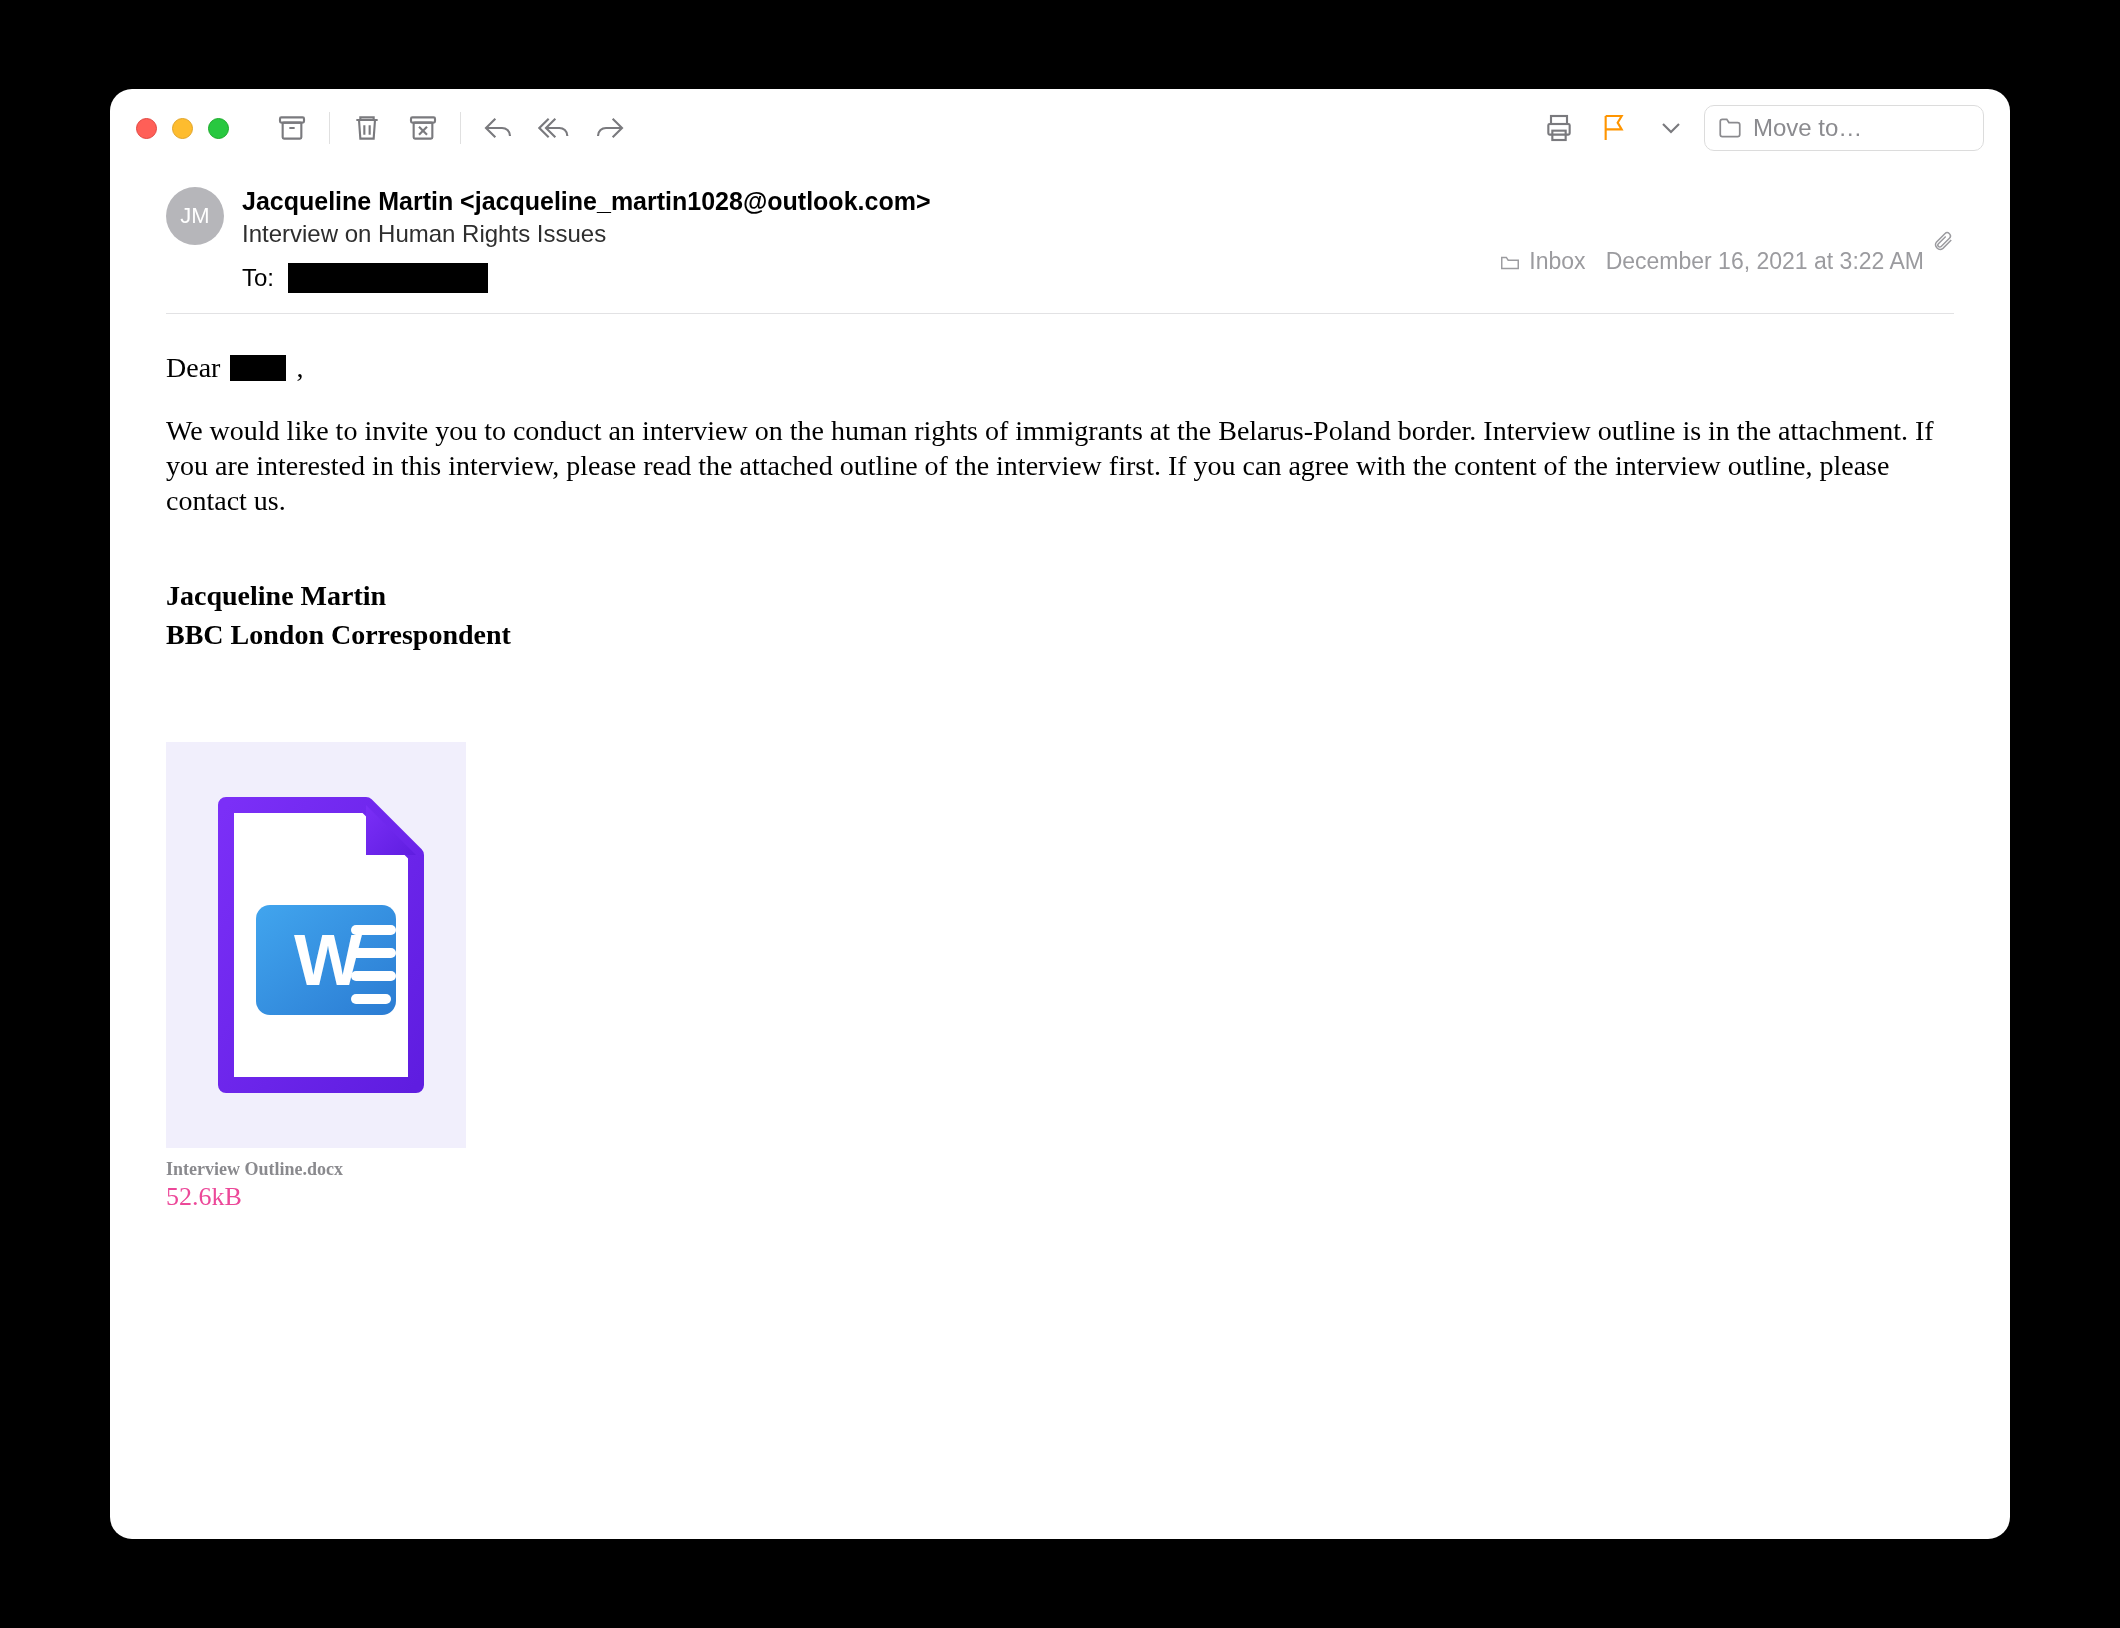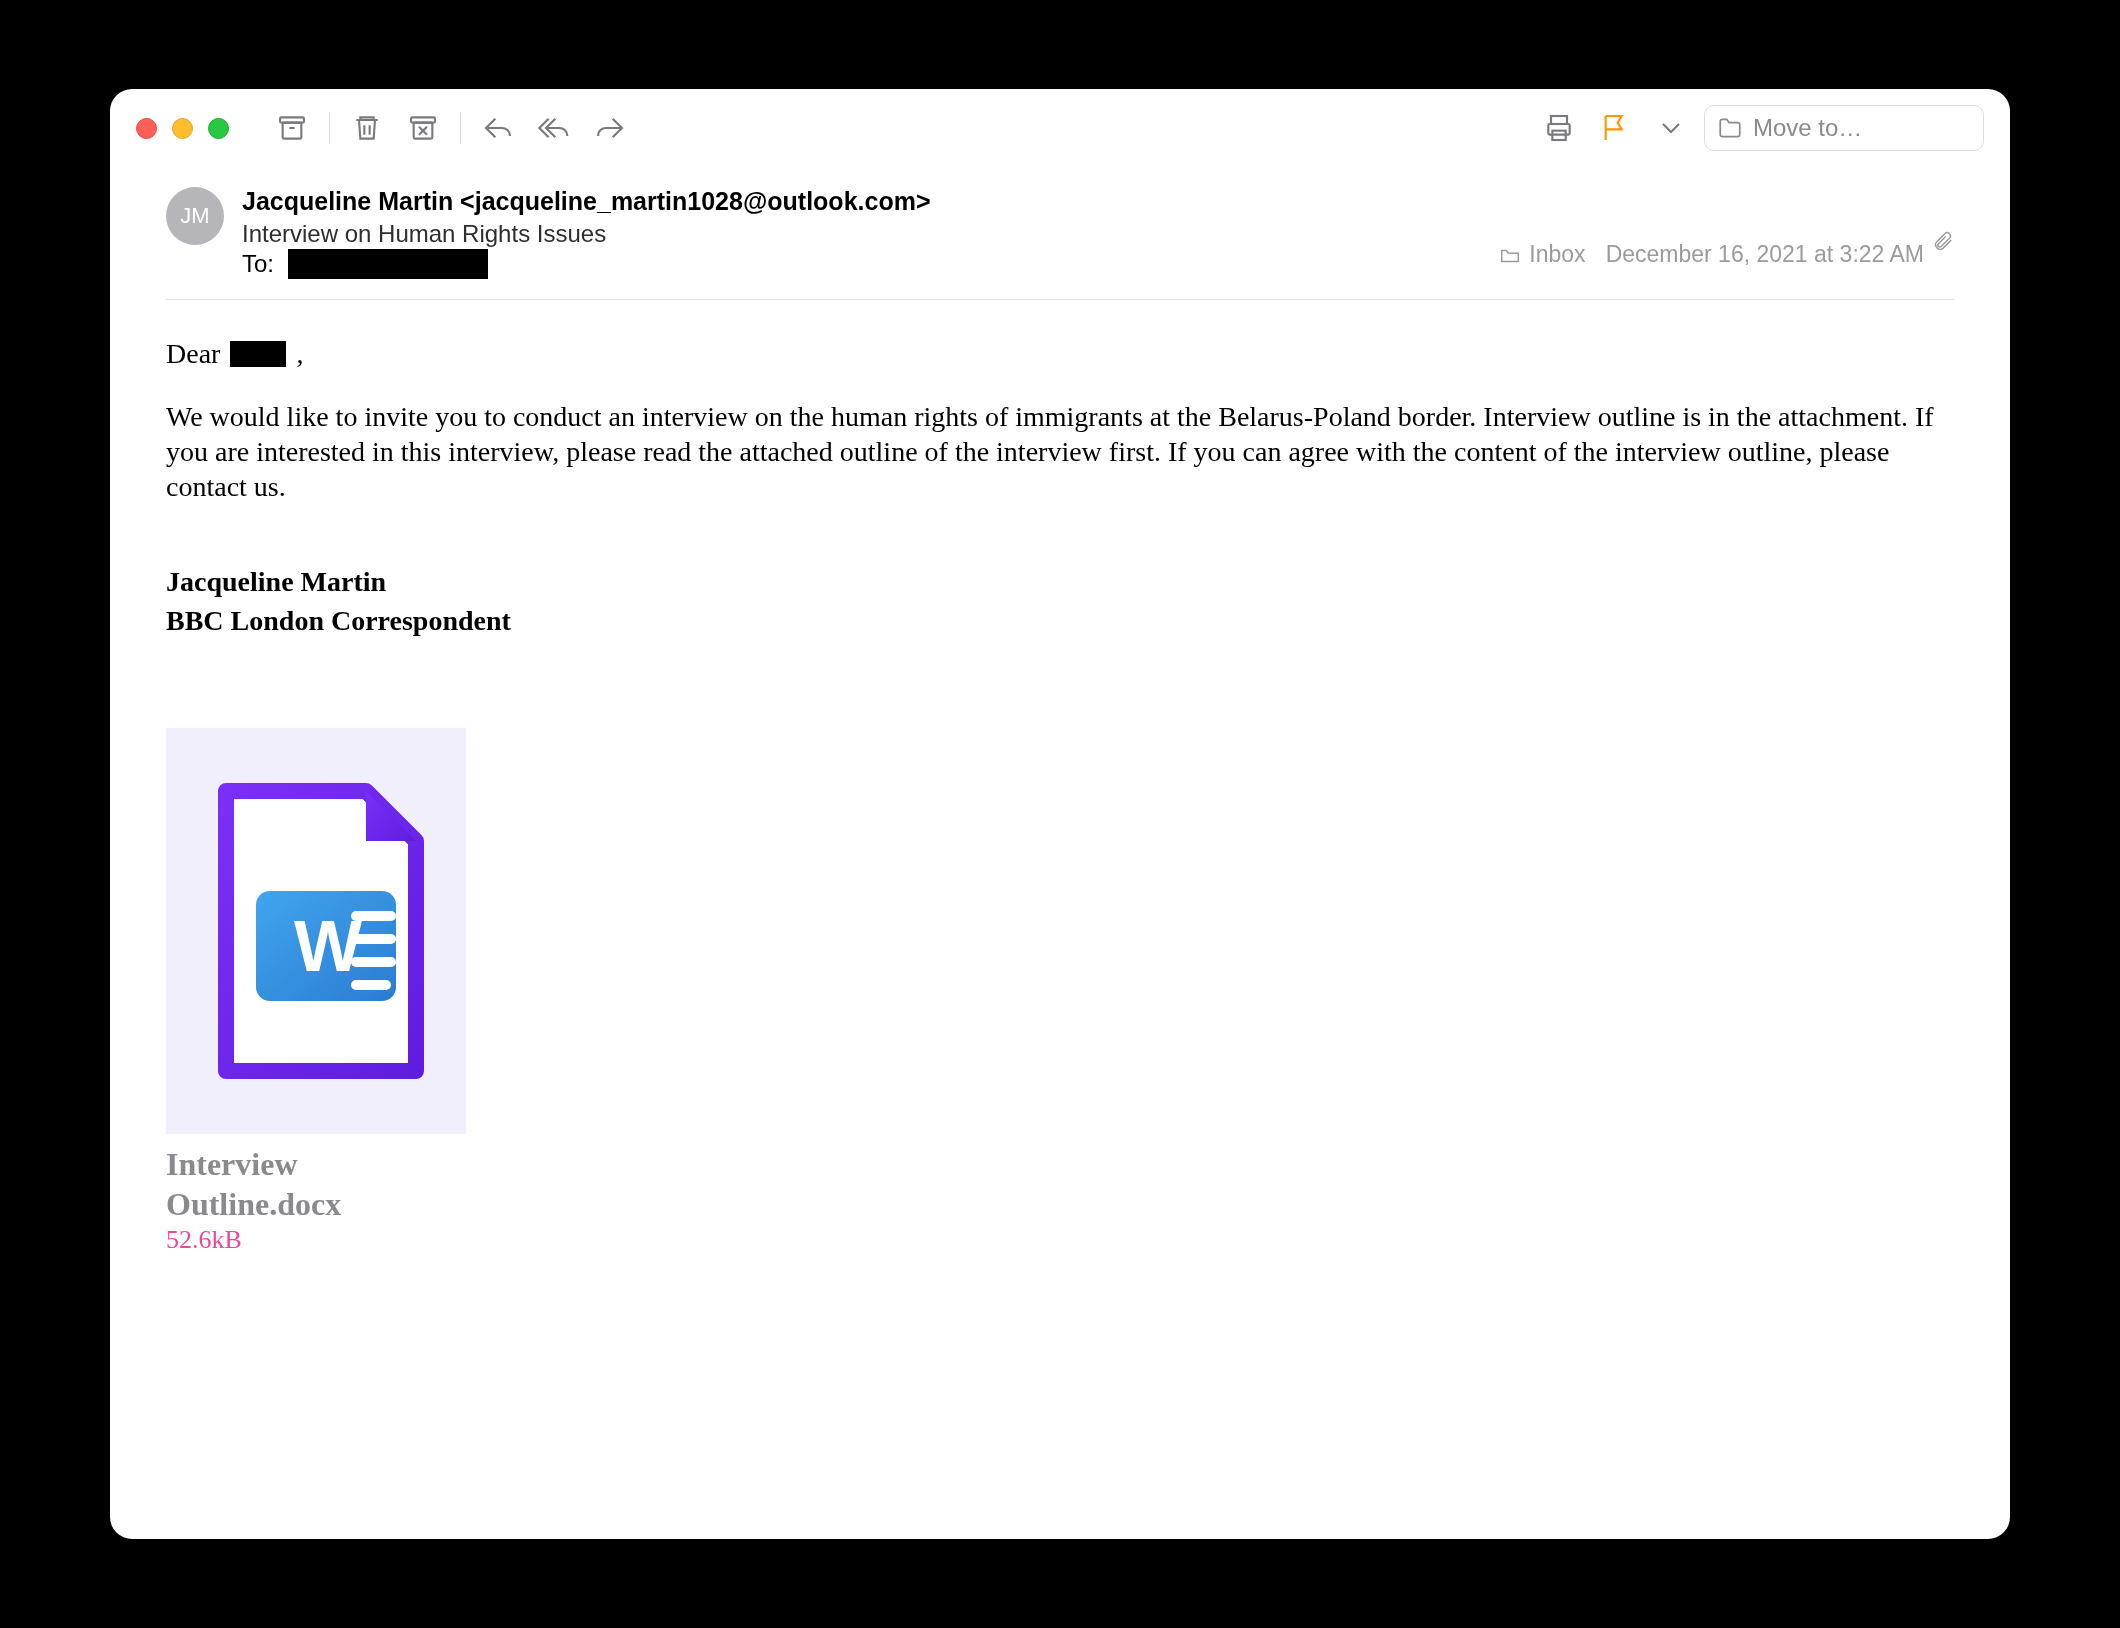--- a/index.html
+++ b/index.html
@@ -83,21 +83,21 @@
     color: #000;
   }
   .subject-line {
     font-size: 24px;
     color: #2e2e2e;
     margin-top: 4px;
   }
   .to-line {
     font-size: 24px;
     color: #000;
-    margin-top: 1px;
+    margin-top: 15px;
     display: flex;
     align-items: center;
     gap: 14px;
     padding-left: 0;
   }
   .to-label { color: #000; }
   .redact { background: #000; width: 200px; height: 30px; display: inline-block; }
   .meta-right {
     display: flex;
     flex-direction: row;
@@ -139,21 +139,21 @@
     margin-top: 90px;
     width: 300px;
   }
   .att-thumb {
     width: 300px; height: 406px;
     background: #f1effc;
     display: flex; align-items: center; justify-content: center;
   }
   .att-name {
     font-family: Georgia, serif;
-    font-size: 32px;
+    font-size: 18px;
     font-weight: 700;
     color: #8a8a8e;
     margin-top: 10px;
   }
   .att-size {
     font-family: Georgia, serif;
     font-size: 26px;
     color: #ec4899;
   }
 </style>

